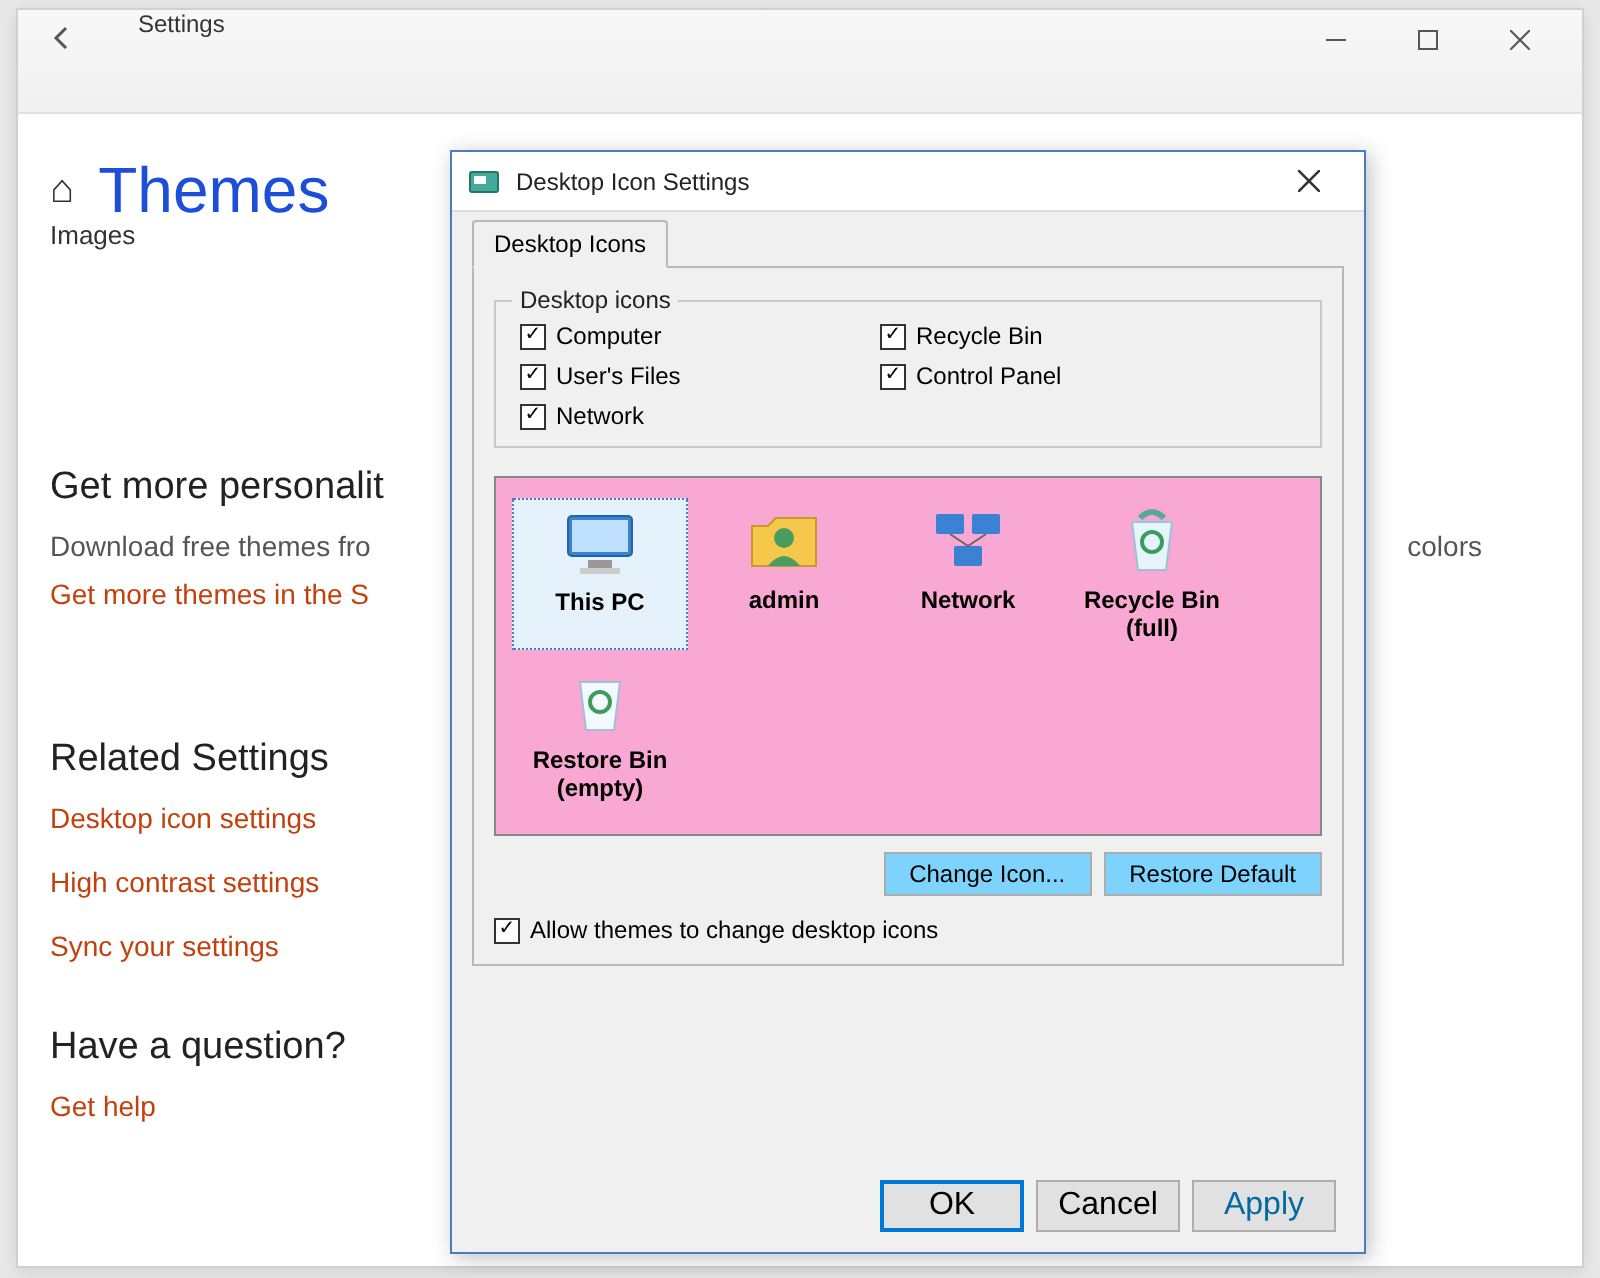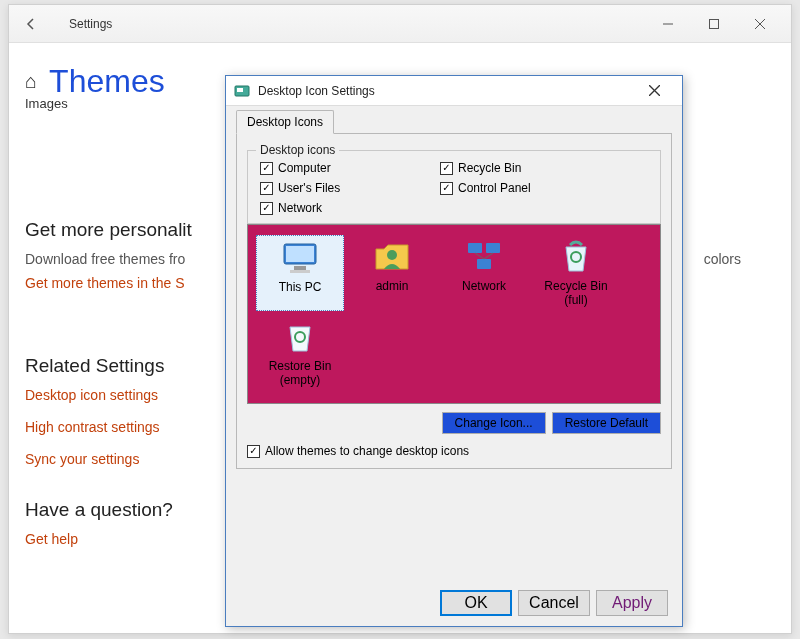--- a/index.html
+++ b/index.html
@@ -15,23 +15,22 @@
       position: absolute;
       left: 8px;
       top: 4px;
       width: 784px;
       height: 630px;
       background: #fff;
       border: 1px solid #d0d0d0;
       box-shadow: 0 2px 8px rgba(0,0,0,0.1);
     }
     .settings-titlebar {
-      height: 38px;
-      display: flex;
-      align-items: center;
+      height: 52px;
+      display: flex;
       padding: 0 8px;
       background: linear-gradient(to bottom, #f8f8f8, #f0f0f0);
       border-bottom: 1px solid #e0e0e0;
     }
     .back-btn {
       width: 28px; height: 28px;
       display: flex; align-items: center; justify-content: center;
       font-size: 16px; color: #555;
     }
     .settings-title {
@@ -176,27 +175,29 @@
       border: 1px solid #333;
       background: #fff;
       margin-right: 5px;
       display: inline-flex;
       align-items: center; justify-content: center;
       font-size: 10px;
       line-height: 1;
     }
     .icon-preview {
       border: 1px solid #888;
-      background: #be185d;
+      background: #f9a8d4;
+      margin-top: 14px;
       padding: 10px 8px;
       display: flex;
       flex-wrap: wrap;
       gap: 4px;
       min-height: 180px;
       align-content: flex-start;
+      font-weight: bold;
     }
     .icon-cell {
       width: 88px;
       text-align: center;
       font-size: 12px;
       padding: 4px 2px;
     }
     .icon-cell.selected {
       border: 1px dotted #4a7dbf;
       background: #e5f1fb;
@@ -209,21 +210,21 @@
     }
     .btn-row {
       display: flex;
       justify-content: flex-end;
       gap: 6px;
       margin-top: 8px;
     }
     .btn {
       font-size: 12px;
       padding: 3px 12px;
-      background: #1d4ed8;
+      background: #7dd3fc;
       border: 1px solid #adadad;
       cursor: pointer;
       min-width: 90px;
       text-align: center;
     }
     .dialog-footer {
       position: absolute;
       bottom: 10px;
       right: 14px;
       display: flex;
@@ -236,21 +237,21 @@
       border: 1px solid #adadad;
       min-width: 72px;
       text-align: center;
       cursor: pointer;
     }
     .dlg-btn.primary {
       border: 2px solid #0078d7;
       padding: 2px 7px;
     }
     .dlg-btn.disabled {
-      color: #701a75;
+      color: #0369a1;
     }
     .allow-themes {
       margin-top: 10px;
       display: flex; align-items: center;
       font-size: 12px;
     }
   </style>
 </head>
 <body>
 

